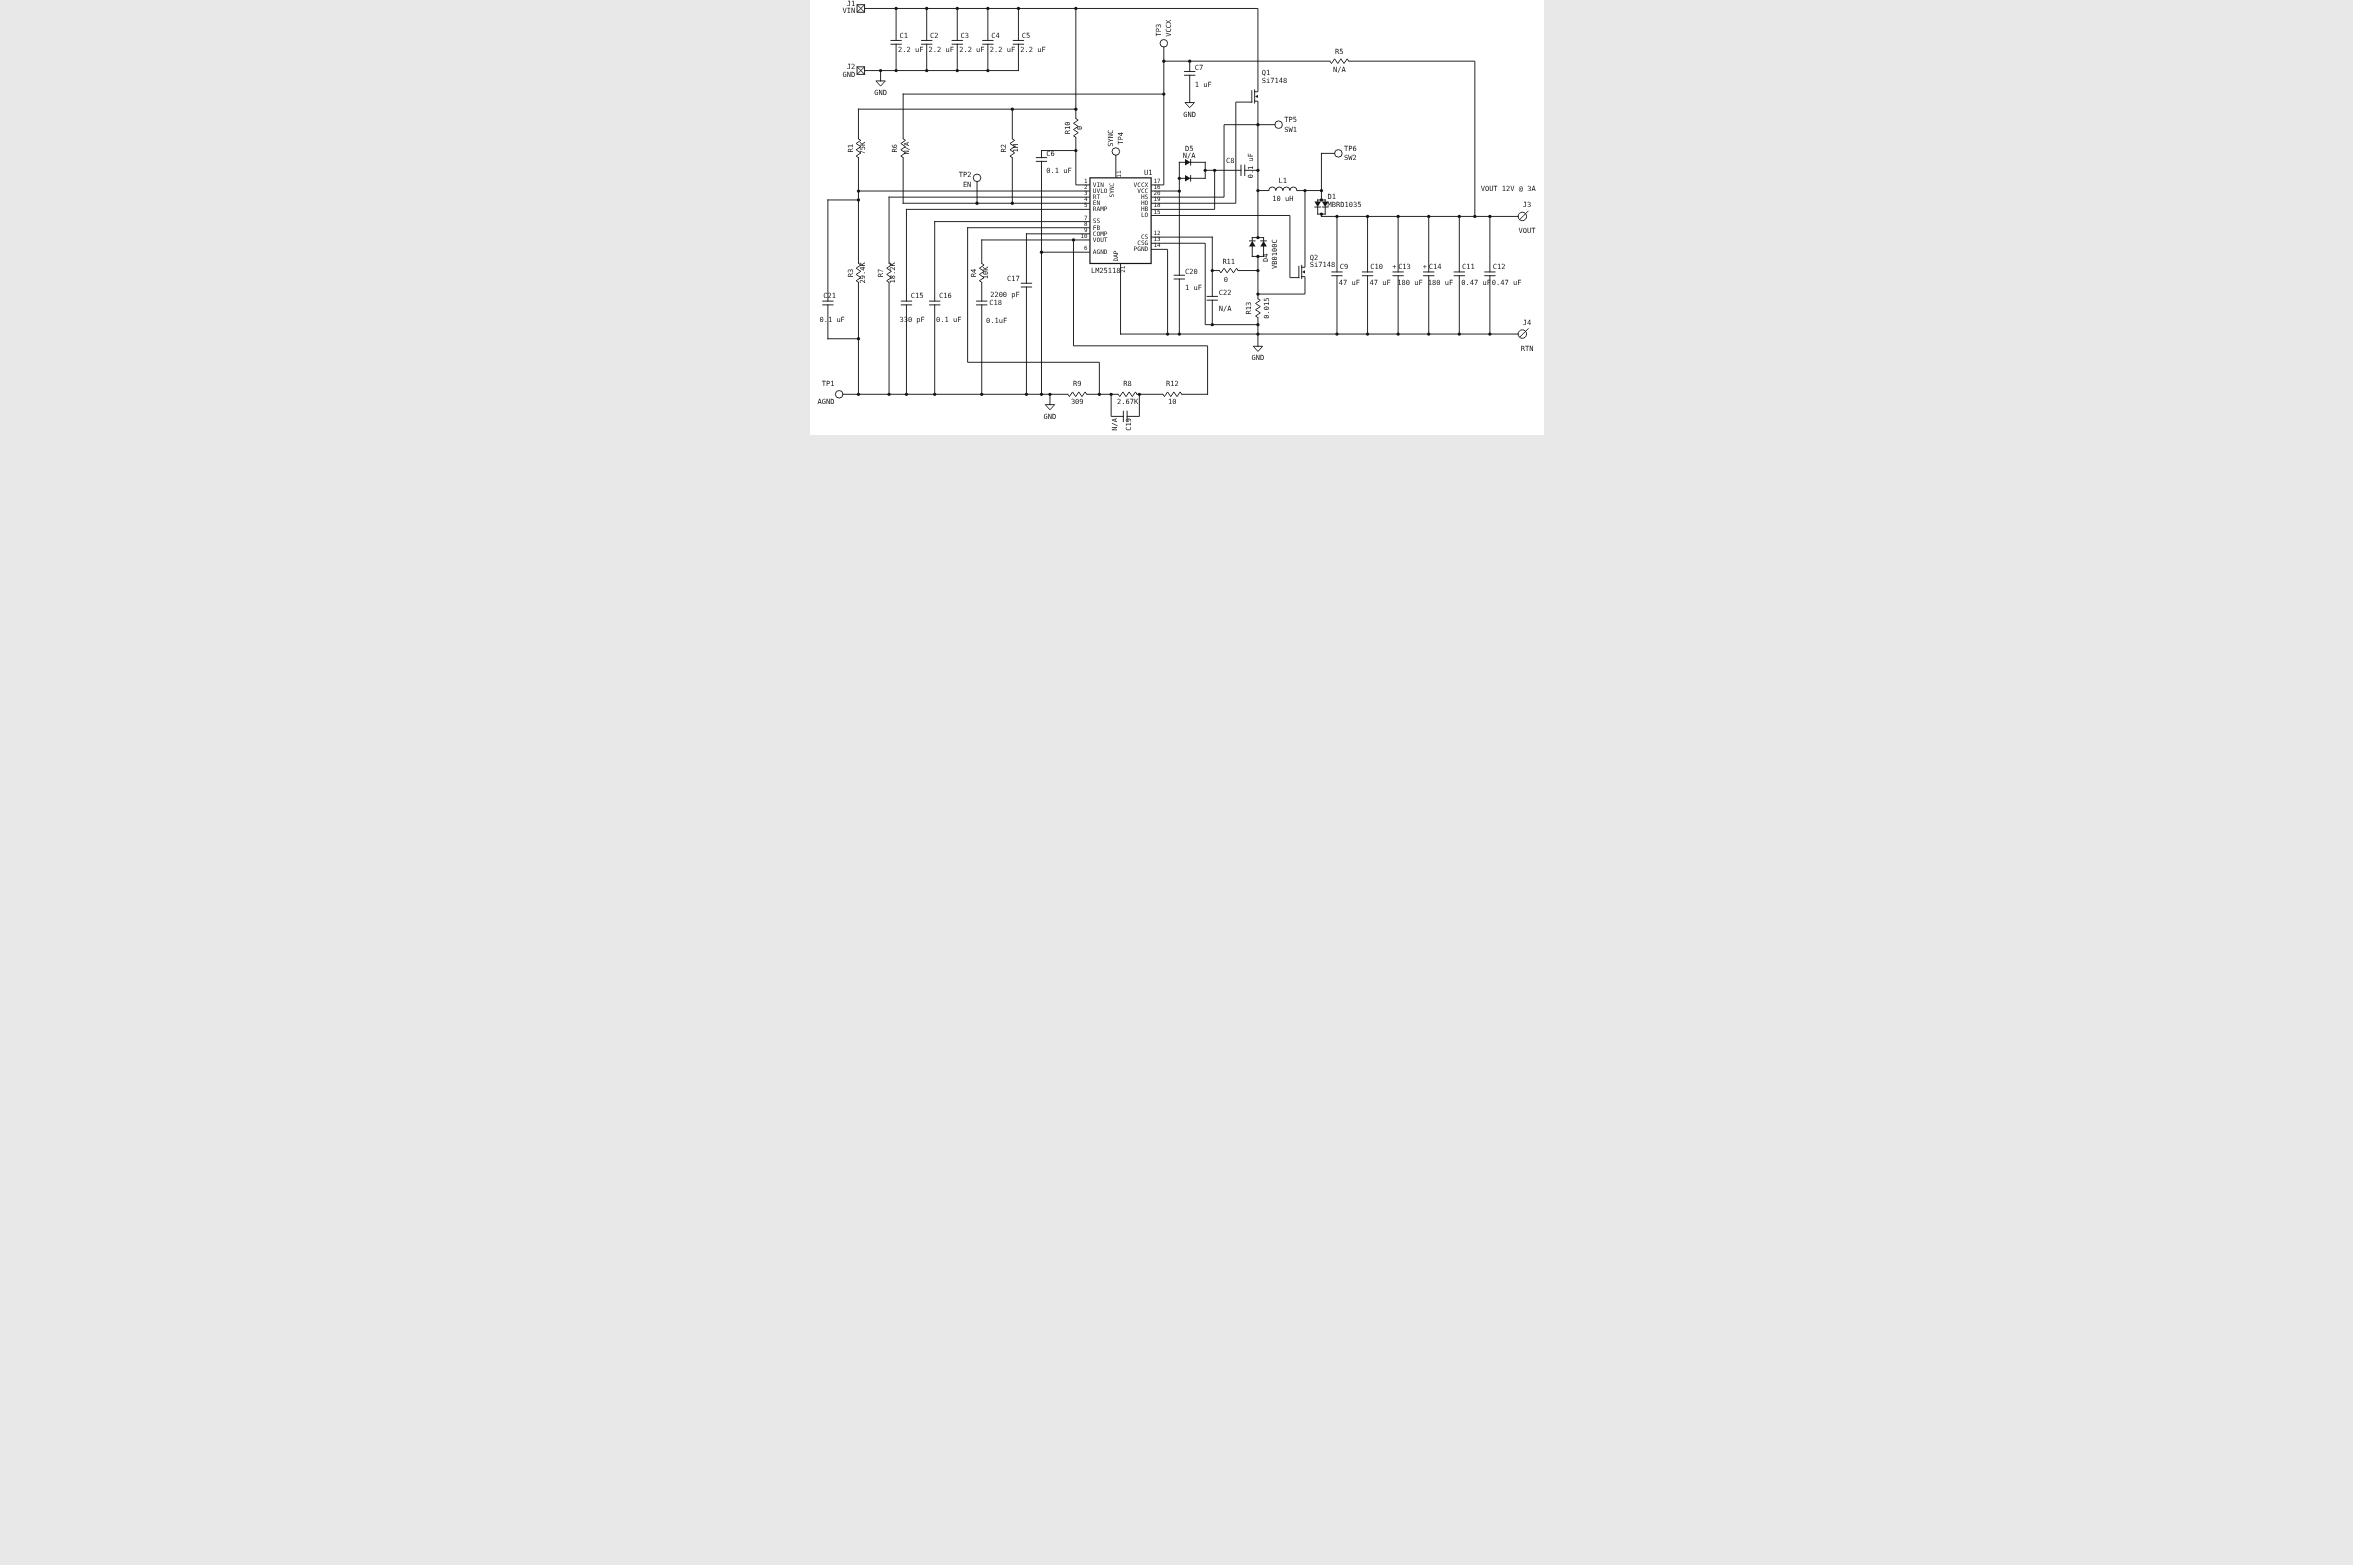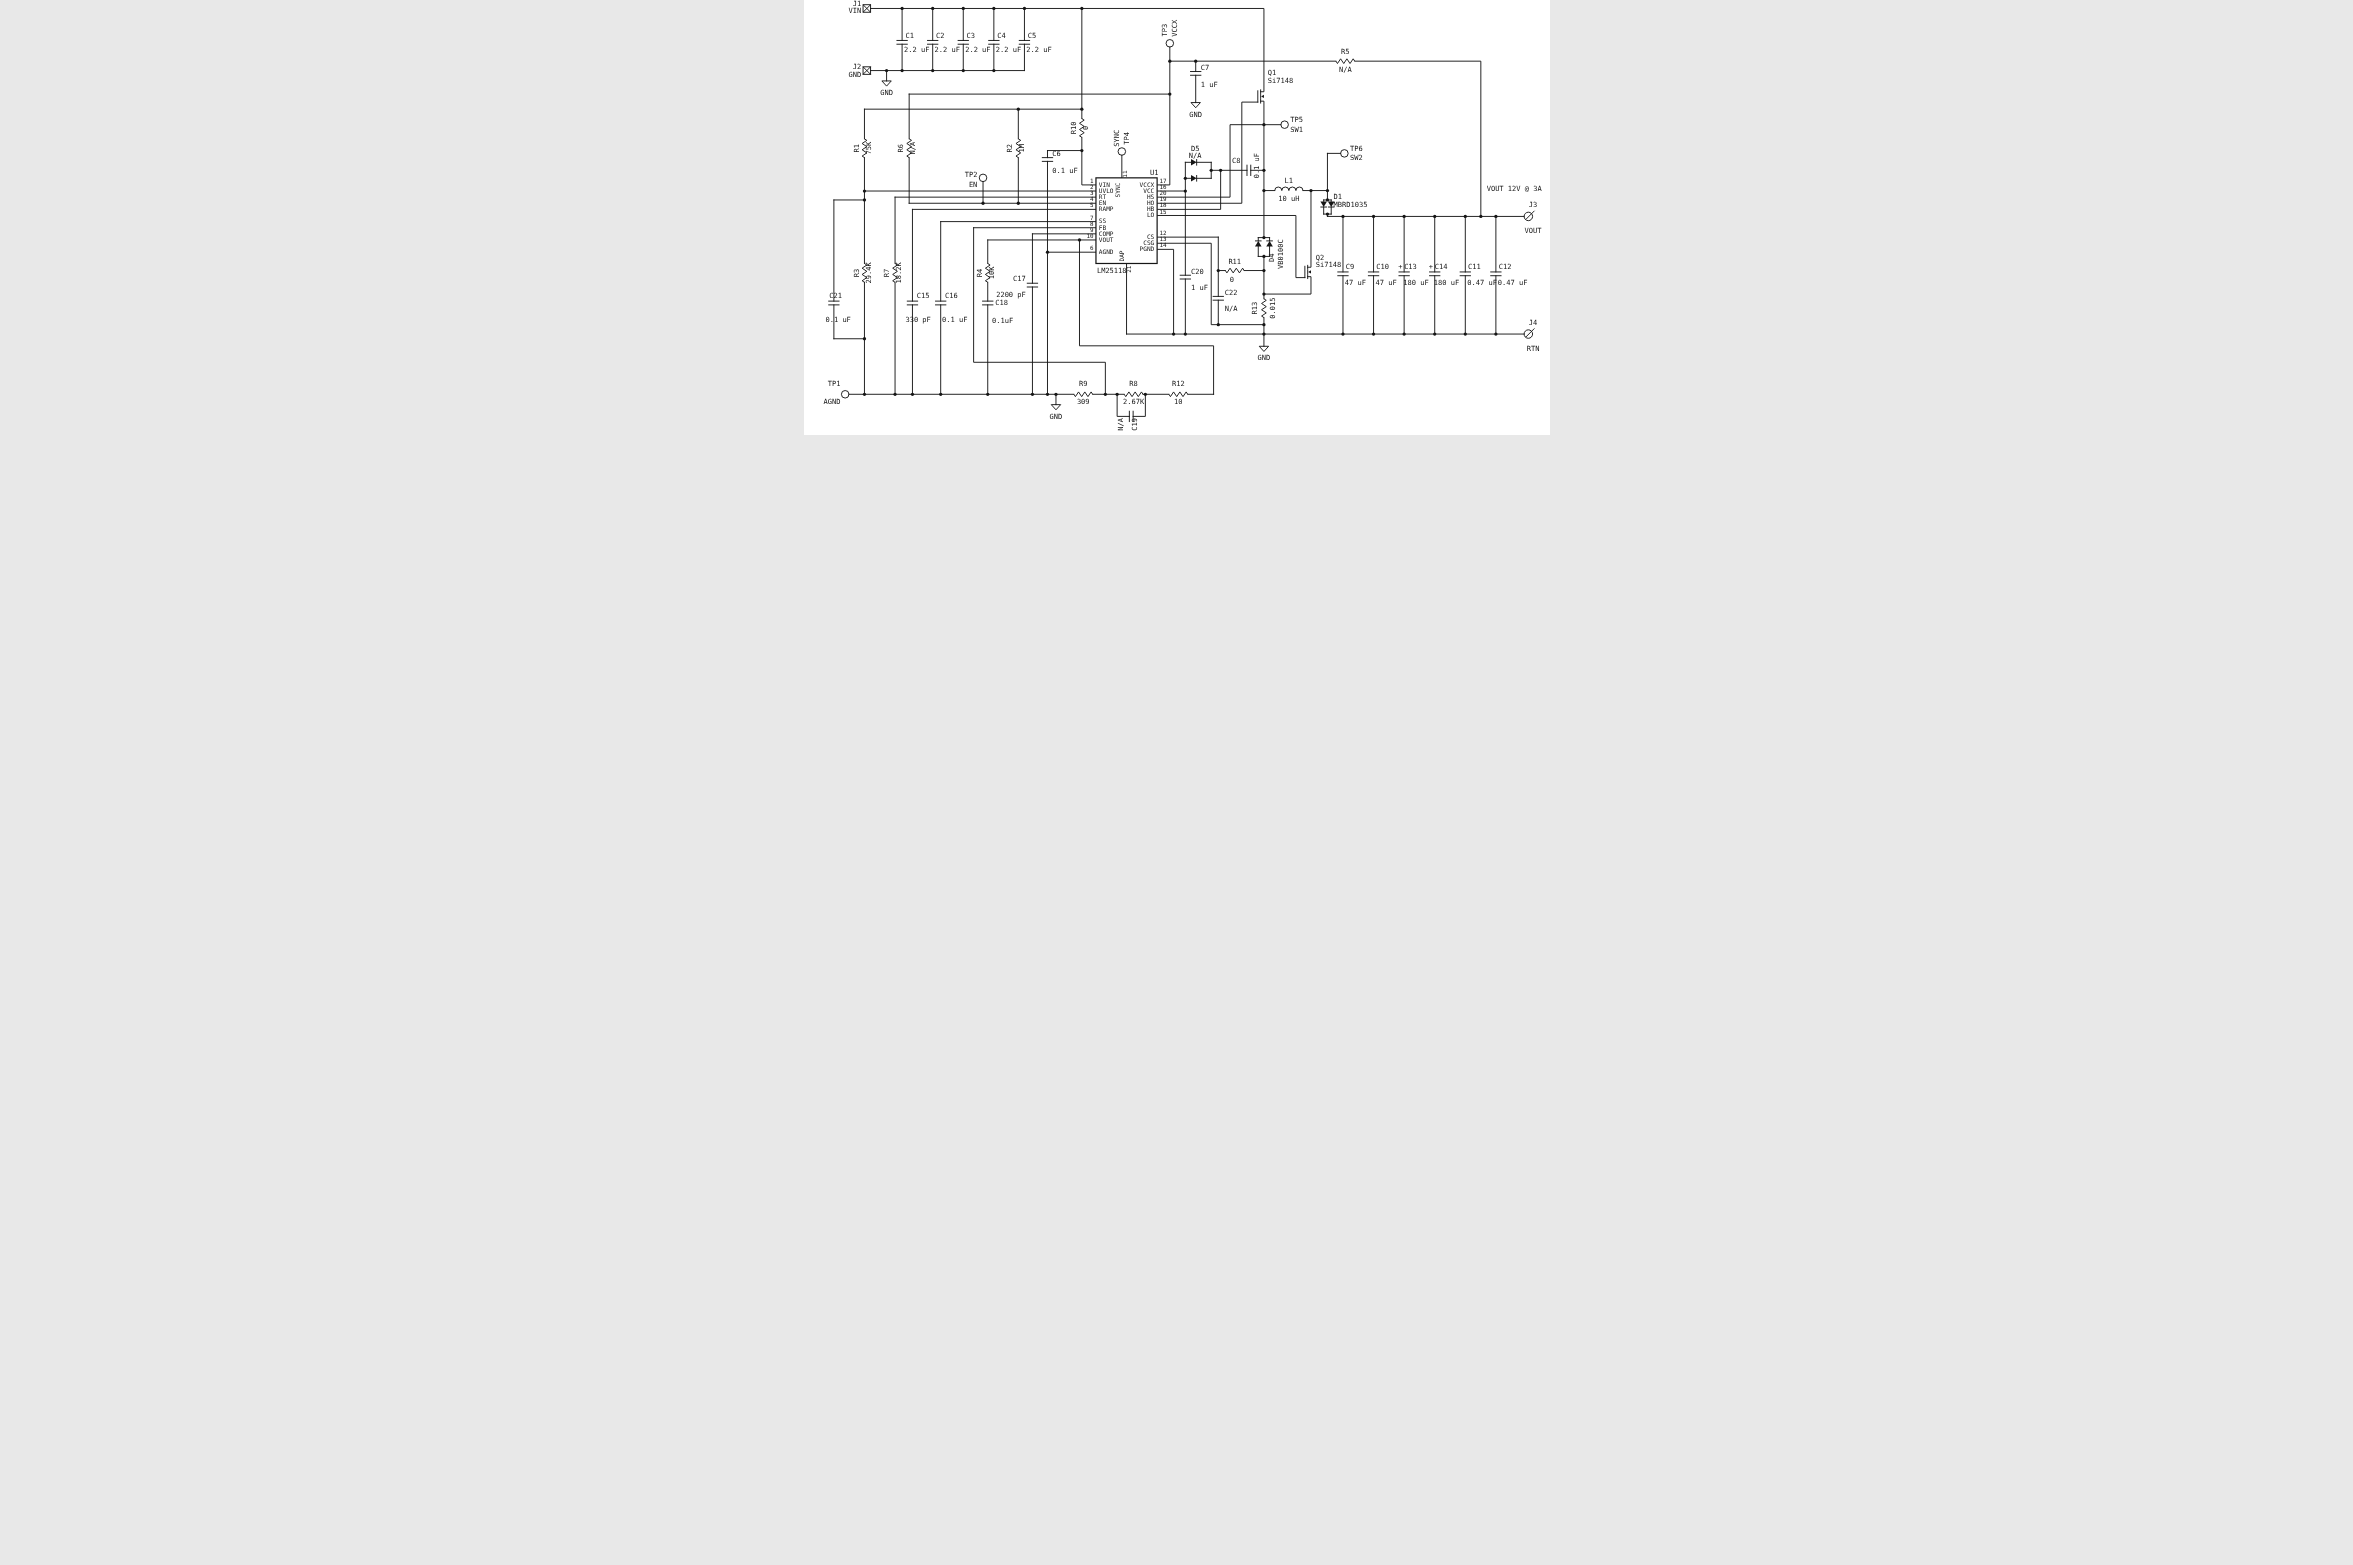--- a/index.html
+++ b/index.html
@@ -1,16 +1,16 @@
 <!DOCTYPE html>
 <html style="font-size:7.5px"><head>
 <meta charset="utf-8">
 <style>
   html,body{margin:0;padding:0;background:#e8e8e8;}
-  .page{background:#ffffff;max-width:734px;margin:0 auto;padding-left:12px;}
+  .page{background:#ffffff;max-width:734px;margin:0 auto;}
   svg{display:block;width:100%;height:auto;background:#ffffff;}
   .w{fill:none;stroke:#161616;stroke-width:2;stroke-linecap:square;}
   .sym{fill:none;stroke:#161616;stroke-width:2;}
   .symf{fill:#161616;stroke:none;}
   .dot{fill:#161616;stroke:none;}
   .ic{fill:#ffffff;stroke:#161616;stroke-width:2.6;}
   text{font-family:"DejaVu Sans Mono","Liberation Mono",monospace;fill:#161616;}
   .lbl{font-size:15px;}
   .pin{font-size:13px;}
   .num{font-size:12.5px;}

